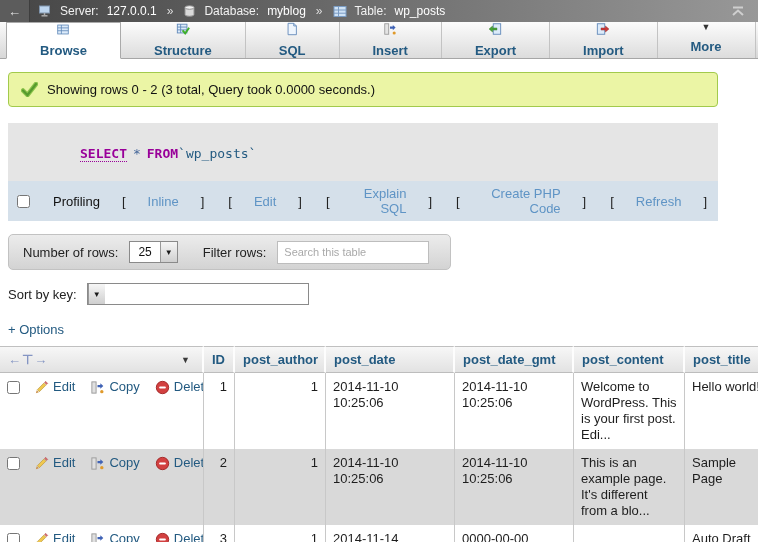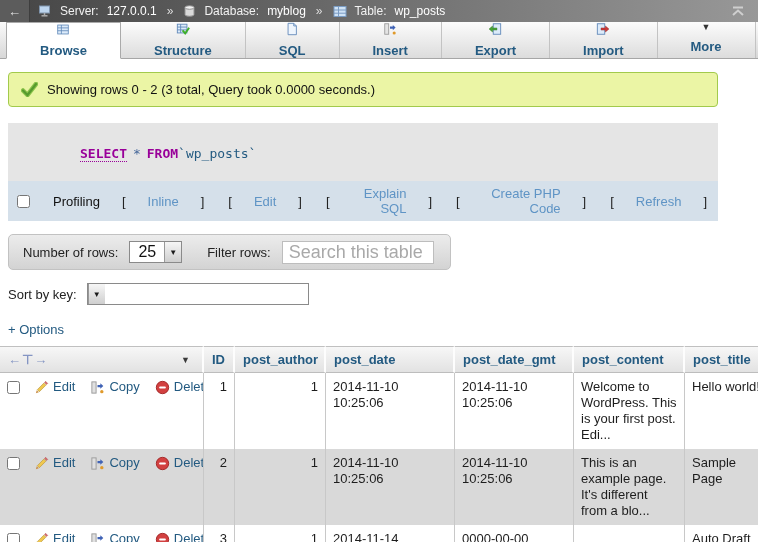--- a/index.html
+++ b/index.html
@@ -49,28 +49,28 @@
   .qf-link { color:#5f94c5; text-decoration:none; cursor:pointer; }
   .bracket { color:#222; margin:0 2px; }
 
   .controls-strip { margin:13px 0 0 8px; width:443px; height:36px;
                     background:linear-gradient(#ececec,#d3d3d3); border:1px solid #c2c2c2;
                     border-radius:5px; display:flex; align-items:center; gap:11px;
                     padding:0 14px; font-size:13px; color:#222; }
 
   .sel { display:inline-flex; align-items:stretch; border:1px solid #8a8a8a; background:#fff;
          height:22px; cursor:pointer; }
-  .sel .val { display:flex; align-items:center; padding:0 8px; font-size:16px; color:#111; }
+  .sel .val { display:flex; align-items:center; padding:0 8px; font-size:12px; color:#111; }
   .sel .btn { width:17px; background:linear-gradient(#f6f6f6,#cfcfcf); border-left:1px solid #999;
               display:flex; align-items:center; justify-content:center; font-size:8px; color:#1a1a1a; }
   .sel-small .val { min-width:26px; }
   .sel-wide { width:222px; }
   .sel-wide .val { flex:1; }
 
-  .filter-input { width:152px; height:23px; border:1px solid #bdbdbd; padding:0 6px; font-size:18px;
+  .filter-input { width:152px; height:23px; border:1px solid #bdbdbd; padding:0 6px; font-size:11px;
                   font-family:"Liberation Sans", sans-serif; color:#333; }
   .filter-input::placeholder { color:#a9a9a9; }
 
   .sort-row { margin:13px 0 0 8px; display:flex; align-items:center; gap:10px; font-size:13px; color:#222; }
 
   .options-link { display:inline-block; margin:17px 0 7px 8px; color:#235a81; font-size:13px;
                   text-decoration:none; cursor:pointer; }
 
   
   table.grid { width:778px; border-collapse:separate; border-spacing:0; table-layout:fixed;

